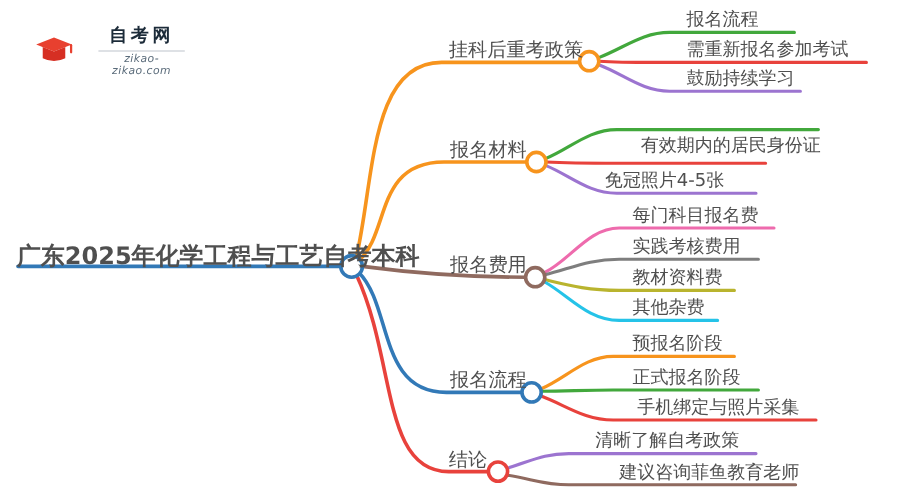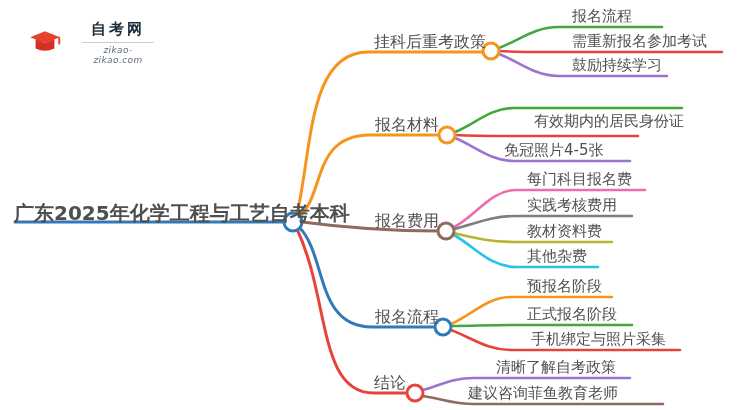--- a/index.html
+++ b/index.html
@@ -99,15 +99,15 @@
   <div class="label leaf-label" style="left:527px; top:170px;">每门科目报名费</div>
   <div class="label leaf-label" style="left:527px; top:222px;">教材资料费</div>
   <div class="label leaf-label" style="left:527px; top:196px;">实践考核费用</div>
   <div class="label leaf-label" style="left:527px; top:247px;">其他杂费</div>
 
   <div class="label leaf-label" style="left:527px; top:277px;">预报名阶段</div>
   <div class="label leaf-label" style="left:527px; top:305px;">正式报名阶段</div>
   <div class="label leaf-label" style="left:531px; top:330px;">手机绑定与照片采集</div>
 
   <div class="label leaf-label" style="left:496px; top:358px;">清晰了解自考政策</div>
-  <div class="label leaf-label" style="left:468px; top:384px;">建议咨询菲鱼教育老师</div>
+  <div class="label leaf-label" style="left:516px; top:384px;">建议咨询菲鱼教育老师</div>
 
 </div>
 
 </body></html>

